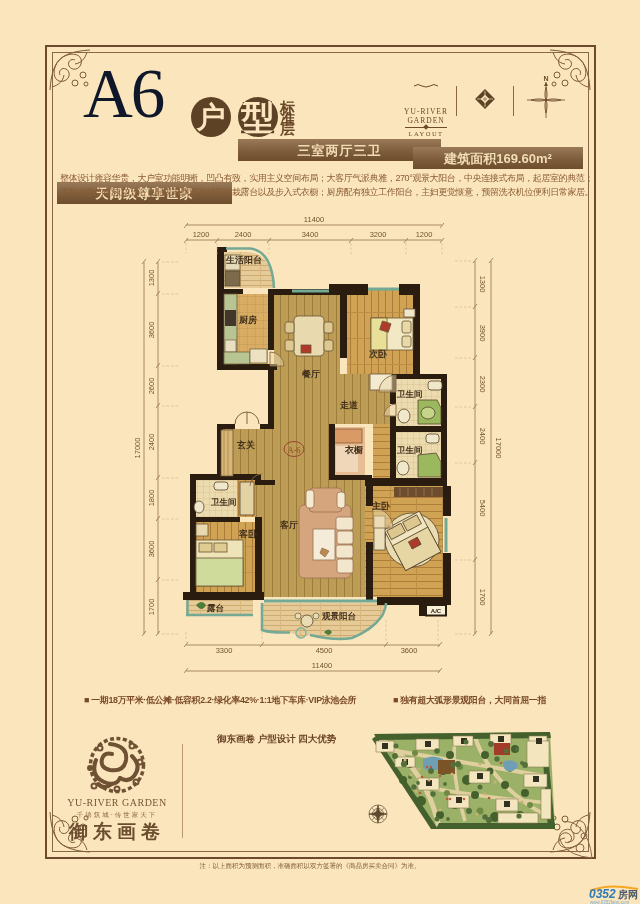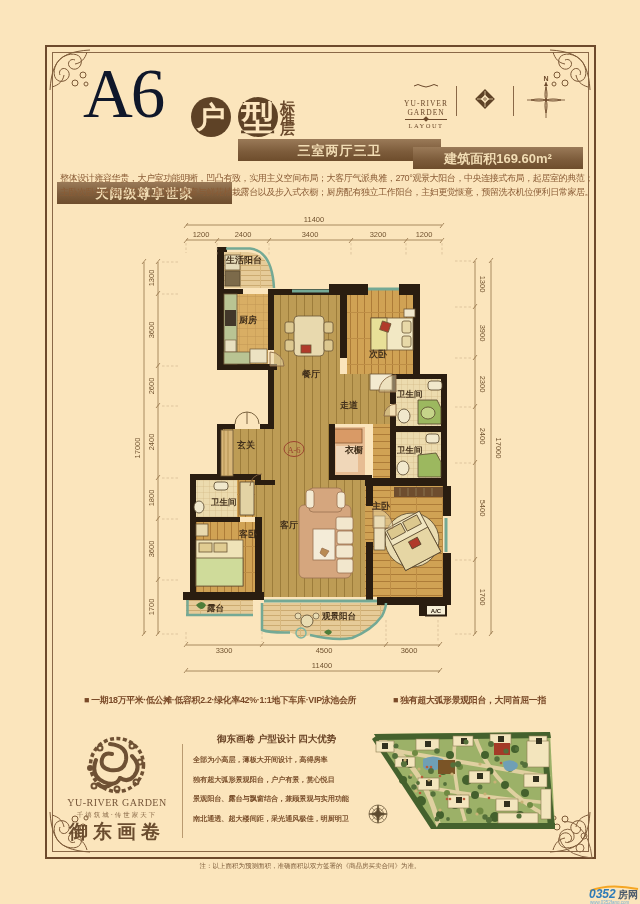--- a/index.html
+++ b/index.html
@@ -79,21 +79,21 @@
       <circle cx="68" cy="21" r="20"></circle>
     </clipPath>
   <text x="68" y="33" font-size="34" font-weight="bold" fill="#fce6bf" text-anchor="middle" clip-path="url(#cc)" font-family="Liberation Sans">型</text>
 </svg>
 <div class="abs" id="bzh">标准层</div>
 
 <div class="abs" id="toplogo" style="left:396px;top:74px;width:60px;text-align:center;color:#6d4a2c;">
   <svg width="26" height="5" viewBox="0 0 26 5">
       <path d="M1 3 Q5 0 9 3 Q13 5 17 3 Q21 0 25 3" fill="none" stroke="#6d4a2c" stroke-width="1"></path>
     </svg>
-  <div style="font-family:'Liberation Serif',serif;font-size:7.5px;letter-spacing:1px;line-height:8.5px;margin-top:8px;">YU-RIVER<br>GARDEN</div>
+  <div style="font-family:'Liberation Serif',serif;font-size:7.5px;letter-spacing:1px;line-height:8.5px;margin-top:16px;">YU-RIVER<br>GARDEN</div>
   <div style="border-top:1px solid #6d4a2c;margin:2px 9px 0;position:relative;height:2px;">
       <span style="position:absolute;left:50%;top:-3px;width:4px;height:4px;background:#6d4a2c;transform:translateX(-50%) rotate(45deg);"></span>
     </div>
   <div style="font-family:'Liberation Serif',serif;font-size:6.5px;letter-spacing:1.5px;margin-top:0;line-height:8px;">LAYOUT</div>
   <svg width="26" height="5" viewBox="0 0 26 5">
       <path d="M1 2 Q5 5 9 2 Q13 0 17 2 Q21 5 25 2" fill="none" stroke="#6d4a2c" stroke-width="1"></path>
     </svg>
 </div>
 <div class="abs" style="left:456px;top:86px;width:1px;height:30px;background:#8a6847;"></div>
 <div class="abs" style="left:513px;top:86px;width:1px;height:30px;background:#8a6847;"></div>
@@ -491,21 +491,20 @@
         <circle cx="30" cy="36" r="2"></circle>
 </g>
 </g>
 <text x="57" y="74" text-anchor="middle" font-family="Liberation Serif,serif" font-size="10" letter-spacing="0.5" fill="#77573a">YU-RIVER GARDEN</text>
 <text x="57" y="85" text-anchor="middle" font-size="6.5" letter-spacing="2" fill="#8a6a48">千禧筑城·传世家天下</text>
 <text x="57" y="106" text-anchor="middle" font-family="Liberation Serif,serif" font-weight="bold" font-size="19" letter-spacing="5" fill="#6b4d2f">御东画卷</text>
 </svg>
 <div class="abs" style="left:182px;top:744px;width:1px;height:94px;background:#b99a70;"></div>
 <div class="abs" style="left:193px;top:733px;width:180px;color:#7d532f;">
   <div style="font-size:9.5px;font-weight:bold;letter-spacing:0px;color:#6b4527;margin-left:24px;">御东画卷 户型设计 四大优势</div>
-  <div style="font-size:7.2px;font-weight:bold;line-height:19.5px;margin-top:4px;white-space:nowrap;letter-spacing:-0.1px;">全部为小高层，薄板大开间设计，高得房率<br>独有超大弧形景观阳台，户户有景，赏心悦目<br>景观阳台、露台与飘窗结合，兼顾景观与实用功能<br>南北通透、超大楼间距，采光通风极佳，明厨明卫</div>
 </div>
 
 <svg class="abs" style="left:355px;top:725px" width="218" height="118" viewBox="0 0 218 118">
 <path d="M19 9 L195 7 L200 104 L81 104 Z" fill="#9cb168"></path>
 
 <g stroke="#e0d0a0" fill="none">
 <path d="M22 12 Q70 40 84 102" stroke-width="5"></path>
 <path d="M30 24 Q100 36 195 52" stroke-width="4"></path>
 <path d="M120 12 Q136 60 190 90" stroke-width="4"></path>
 <path d="M60 60 Q120 72 196 78" stroke-width="3.5"></path>

